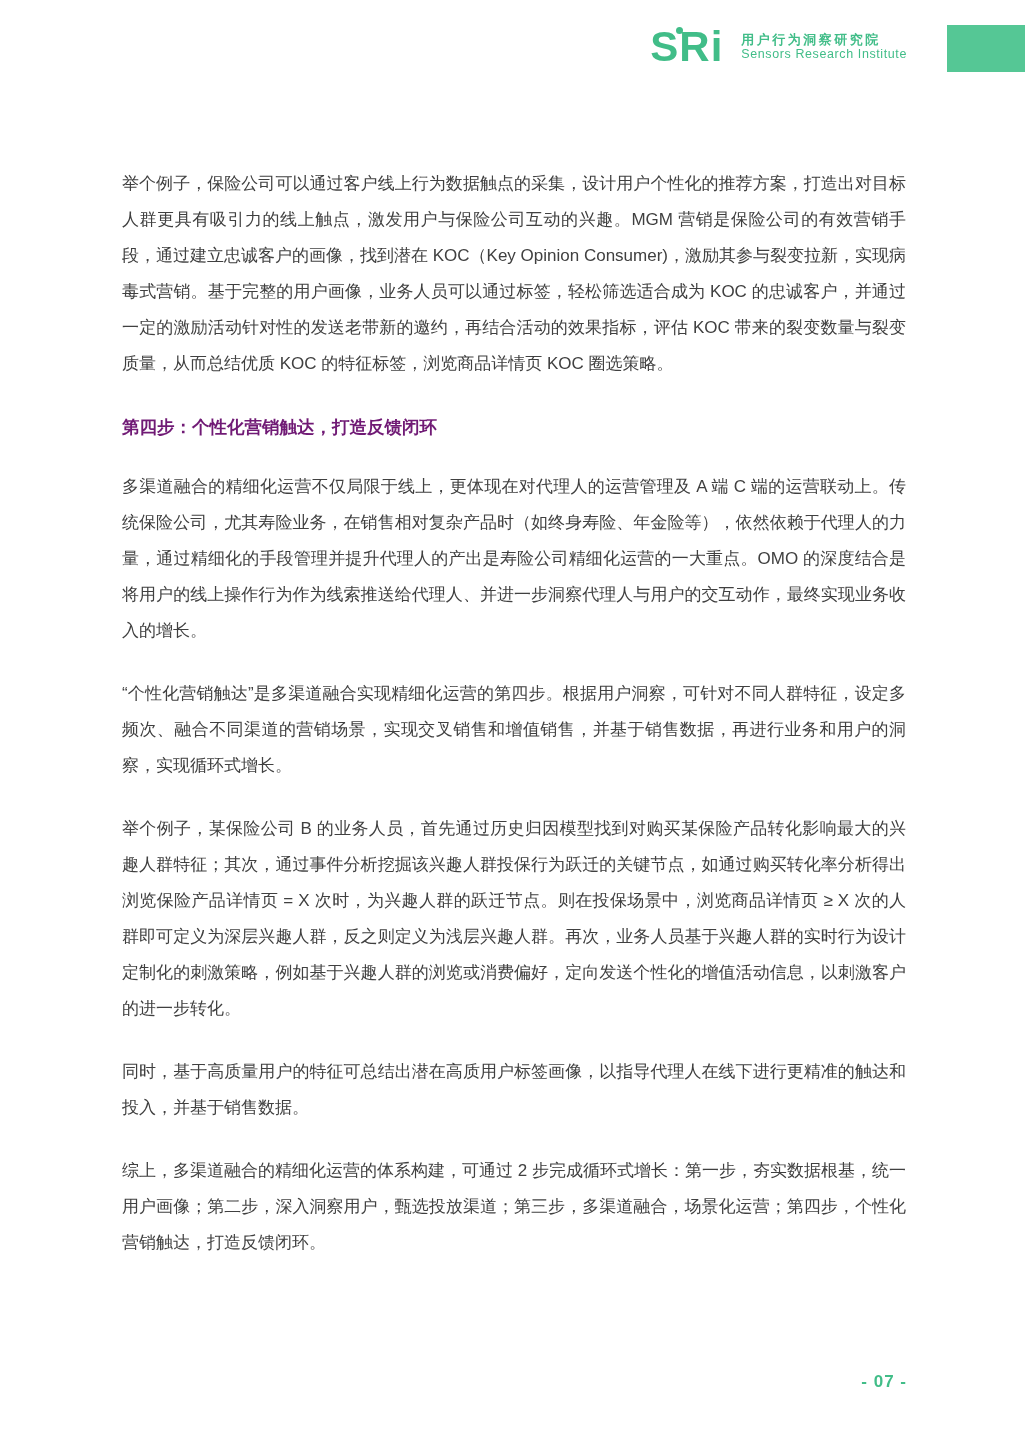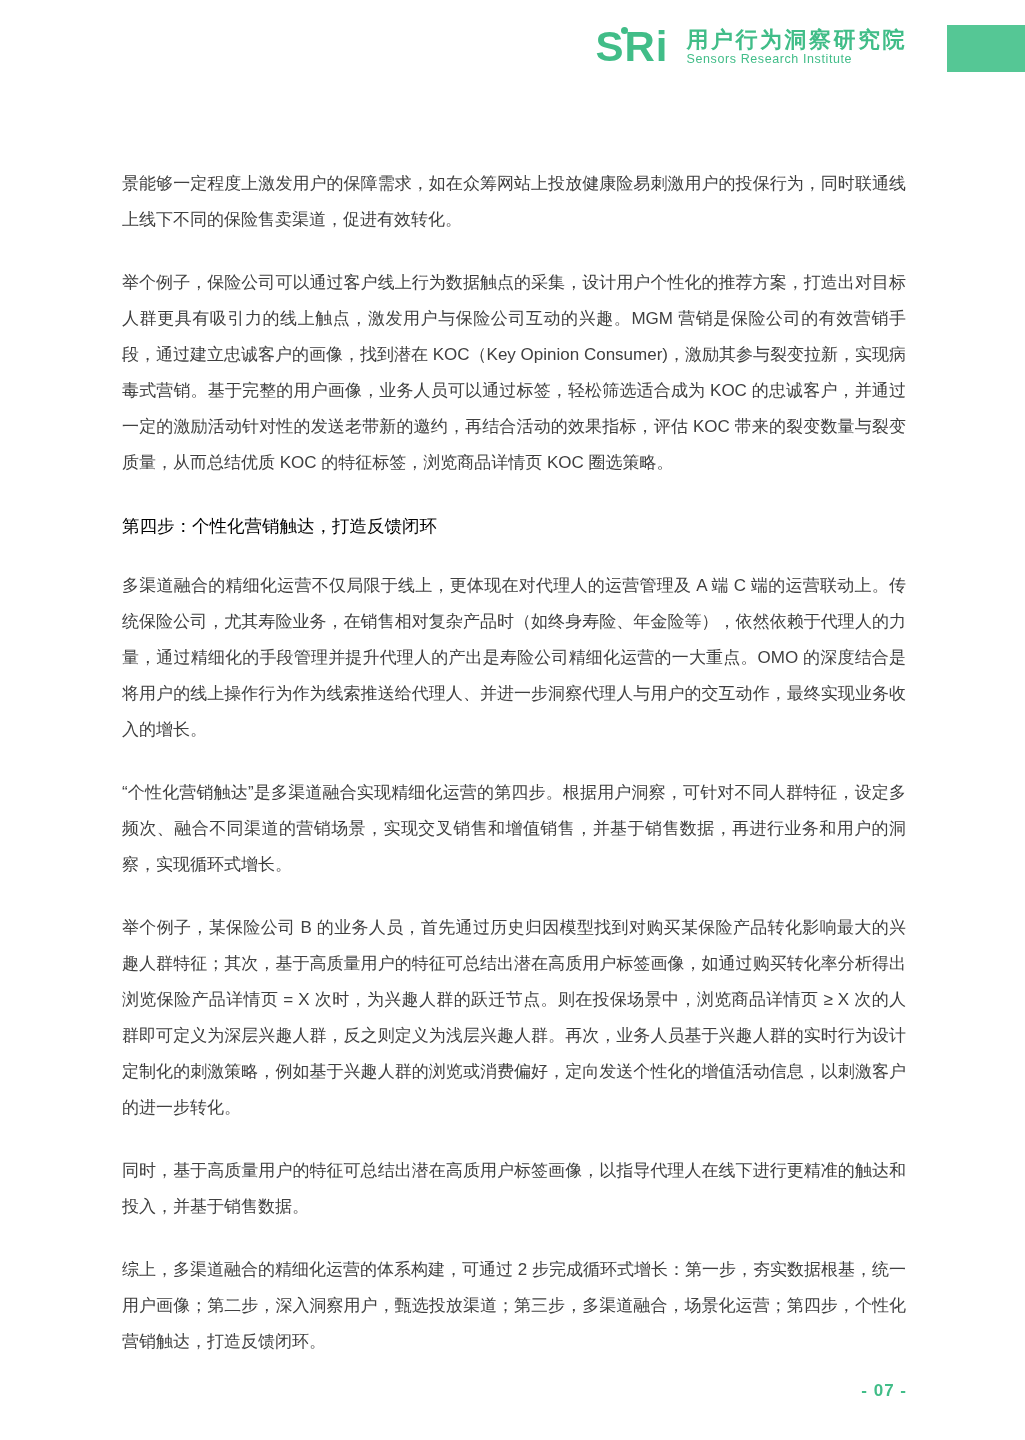--- a/index.html
+++ b/index.html
@@ -43,21 +43,21 @@
     left: 26px;
     width: 7px;
     height: 7px;
     border-radius: 50%;
     background: var(--accent, #41bd88);
   }
 
   .org { display: flex; flex-direction: column; justify-content: center; }
   .org-cn {
     color: var(--accent, #41bd88);
-    font-size: 22px;
+    font-size: 13px;
     font-weight: bold;
     letter-spacing: 2.5px;
     line-height: 1.2;
   }
   .org-en {
     color: var(--accent, #41bd88);
     font-size: 12.5px;
     letter-spacing: 0.6px;
     line-height: 1.1;
   }
@@ -80,32 +80,32 @@
     font-size: 17px;
     line-height: 36px;
     text-align: justify;
     color: var(--body-text, #404040);
   }
 
   .para { margin-bottom: 27px; }
 
   .heading {
     font-size: 17.5px;
-    font-weight: normal;
-    color: #000000;
+    font-weight: bold;
+    color: #701a75;
     margin: 12px 0 24px 0;
     line-height: 36px;
     text-align: left;
   }
 
   
   .page-number {
     position: absolute;
     right: 118px;
-    bottom: 39px;
+    bottom: 48px;
     color: var(--accent, #41bd88);
     font-size: 17px;
     font-weight: bold;
     letter-spacing: 1px;
   }
 </style>
 </head>
 <body>
 
 <div class="page">
@@ -118,25 +118,24 @@
       </div>
       <div class="org">
         <div class="org-cn">用户行为洞察研究院</div>
         <div class="org-en">Sensors Research Institute</div>
       </div>
     </div>
     <div class="corner-block"></div>
   </header>
 
   <main class="content" id="content-root">
-      <p class="para">景能够一定程度上激发用户的保障需求，如在众筹网站上投放健康险易刺激用户的投保行为，同时联通线上线下不同的保险售卖渠道，促进有效转化。</p>
       <p class="para">举个例子，保险公司可以通过客户线上行为数据触点的采集，设计用户个性化的推荐方案，打造出对目标人群更具有吸引力的线上触点，激发用户与保险公司互动的兴趣。MGM 营销是保险公司的有效营销手段，通过建立忠诚客户的画像，找到潜在 KOC（Key Opinion Consumer)，激励其参与裂变拉新，实现病毒式营销。基于完整的用户画像，业务人员可以通过标签，轻松筛选适合成为 KOC 的忠诚客户，并通过一定的激励活动针对性的发送老带新的邀约，再结合活动的效果指标，评估 KOC 带来的裂变数量与裂变质量，从而总结优质 KOC 的特征标签，浏览商品详情页 KOC 圈选策略。</p>
       <h2 class="heading">第四步：个性化营销触达，打造反馈闭环</h2>
       <p class="para">多渠道融合的精细化运营不仅局限于线上，更体现在对代理人的运营管理及 A 端 C 端的运营联动上。传统保险公司，尤其寿险业务，在销售相对复杂产品时（如终身寿险、年金险等），依然依赖于代理人的力量，通过精细化的手段管理并提升代理人的产出是寿险公司精细化运营的一大重点。OMO 的深度结合是将用户的线上操作行为作为线索推送给代理人、并进一步洞察代理人与用户的交互动作，最终实现业务收入的增长。</p>
       <p class="para">“个性化营销触达”是多渠道融合实现精细化运营的第四步。根据用户洞察，可针对不同人群特征，设定多频次、融合不同渠道的营销场景，实现交叉销售和增值销售，并基于销售数据，再进行业务和用户的洞察，实现循环式增长。</p>
-      <p class="para">举个例子，某保险公司 B 的业务人员，首先通过历史归因模型找到对购买某保险产品转化影响最大的兴趣人群特征；其次，基于高质量用户的特征可总结出潜在高质用户标签画像，如通过购买转化率分析得出浏览保险产品详情页 = X 次时，为兴趣人群的跃迁节点。则在投保场景中，浏览商品详情页 ≥ X 次的人群即可定义为深层兴趣人群，反之则定义为浅层兴趣人群。再次，业务人员基于兴趣人群的实时行为设计定制化的刺激策略，例如基于兴趣人群的浏览或消费偏好，定向发送个性化的增值活动信息，以刺激客户的进一步转化。</p>
+      <p class="para">举个例子，某保险公司 B 的业务人员，首先通过历史归因模型找到对购买某保险产品转化影响最大的兴趣人群特征；其次，通过事件分析挖掘该兴趣人群投保行为跃迁的关键节点，如通过购买转化率分析得出浏览保险产品详情页 = X 次时，为兴趣人群的跃迁节点。则在投保场景中，浏览商品详情页 ≥ X 次的人群即可定义为深层兴趣人群，反之则定义为浅层兴趣人群。再次，业务人员基于兴趣人群的实时行为设计定制化的刺激策略，例如基于兴趣人群的浏览或消费偏好，定向发送个性化的增值活动信息，以刺激客户的进一步转化。</p>
       <p class="para">同时，基于高质量用户的特征可总结出潜在高质用户标签画像，以指导代理人在线下进行更精准的触达和投入，并基于销售数据。</p>
       <p class="para">综上，多渠道融合的精细化运营的体系构建，可通过 2 步完成循环式增长：第一步，夯实数据根基，统一用户画像；第二步，深入洞察用户，甄选投放渠道；第三步，多渠道融合，场景化运营；第四步，个性化营销触达，打造反馈闭环。</p>
     </main>
 
   <div class="page-number">- 07 -</div>
 
 </div>
 
 </body></html>

